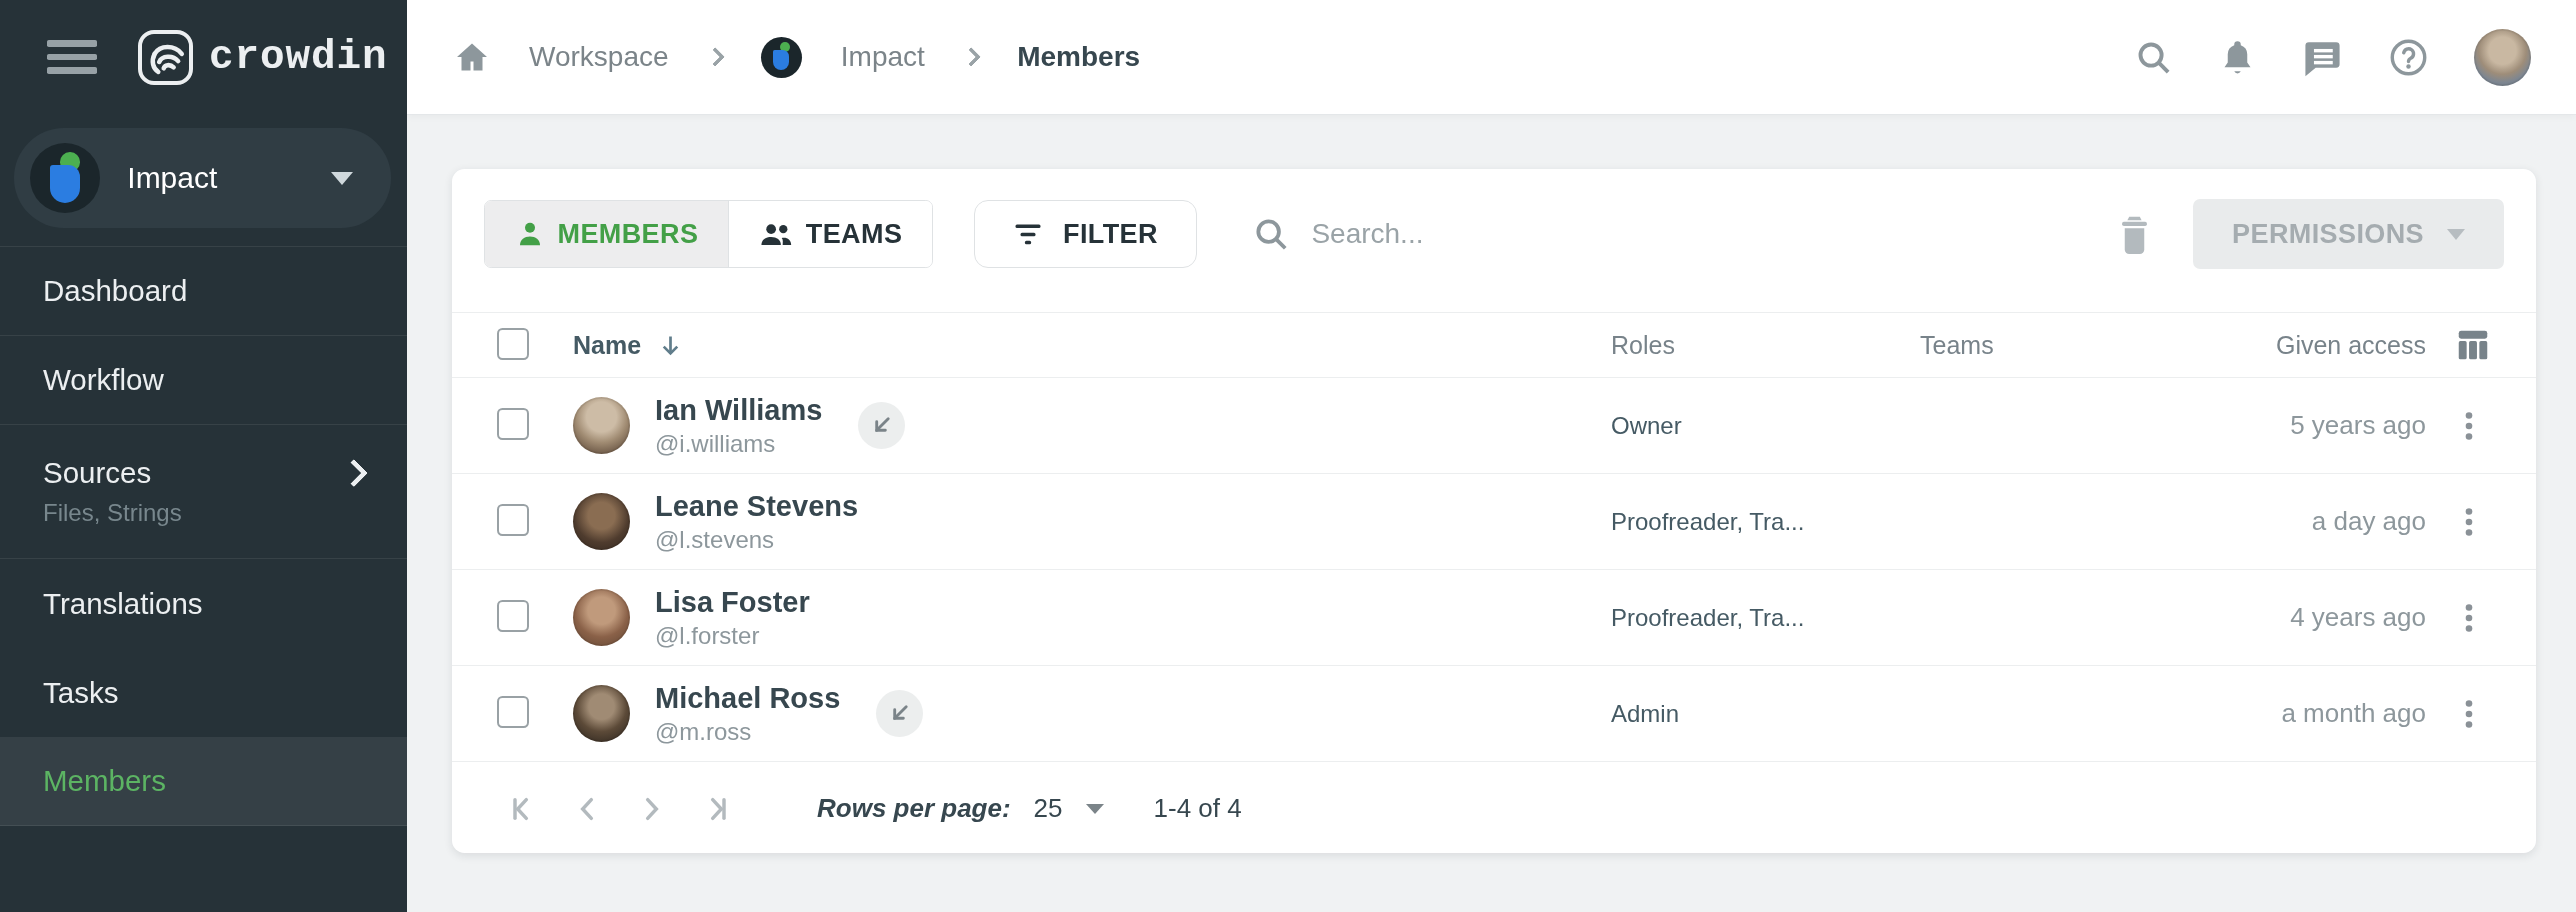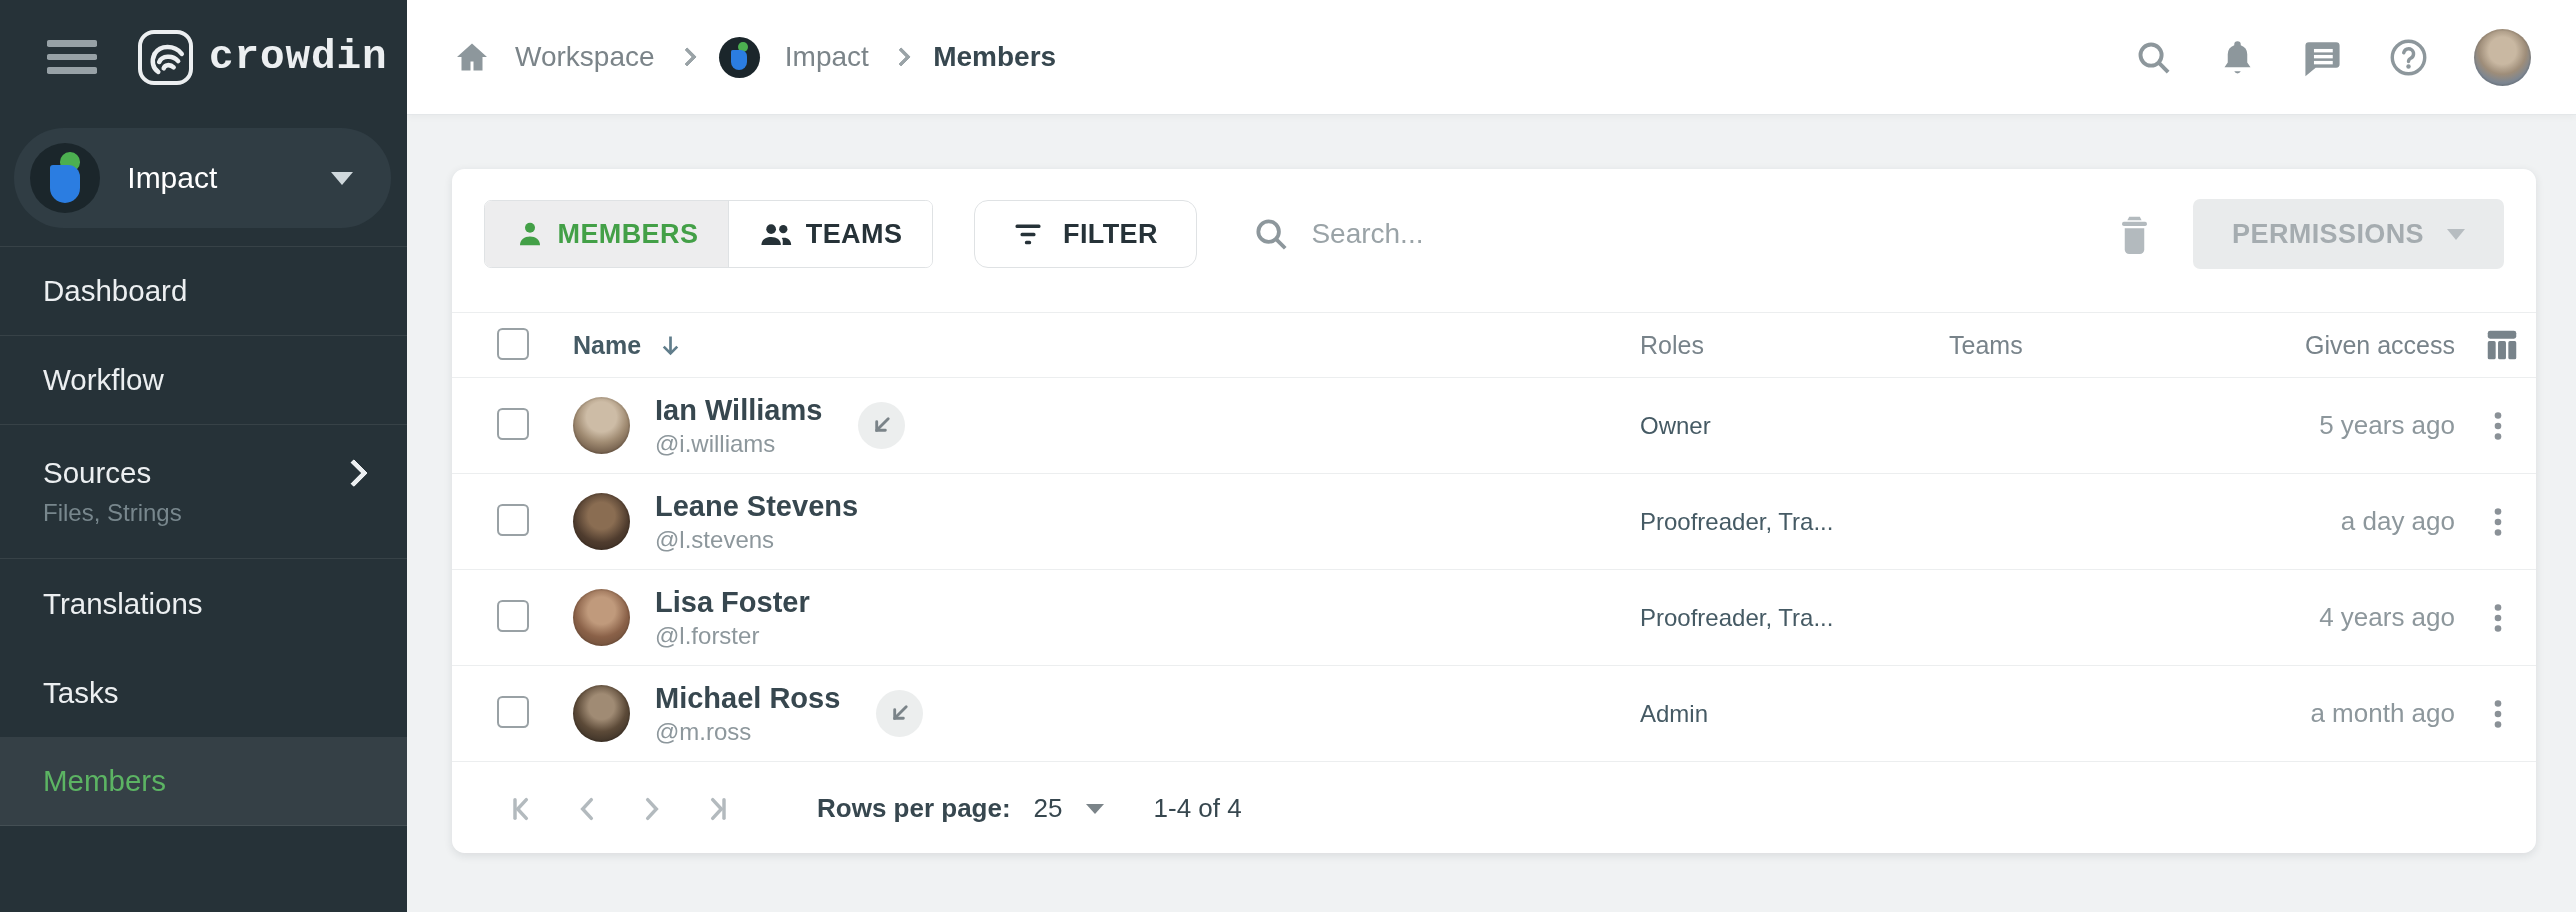--- a/index.html
+++ b/index.html
@@ -27,21 +27,21 @@
   .nav-item { position:relative; padding:0 43px; min-height:89px; display:flex; flex-direction:column; justify-content:center; color:#eceff1; font-size:29.5px; font-weight:500; cursor:pointer; }
   .nav-item.divided { border-bottom:0.9px solid rgba(255,255,255,0.08); }
   .nav-item.tall { min-height:134px; }
   .nav-row { display:flex; align-items:center; justify-content:space-between; }
   .nav-sub { font-size:24px; font-weight:400; color:#78878d; margin-top:9px; }
   .nav-item.active { background:rgba(255,255,255,0.07); color:#5cb463; border-bottom:0.9px solid rgba(255,255,255,0.08); }
   .chev-r { width:19.7px; height:19.7px; border-right:5.4px solid #eceff1; border-top:5.4px solid #eceff1; transform:rotate(45deg); border-radius:1.8px; }
 
   
   .topbar { position:absolute; left:407px; right:0; top:0; height:114px; background:#fff; box-shadow:0 0.9px 0 #e4e7e9, 0 2.7px 7.2px rgba(0,0,0,0.04); display:flex; align-items:center; padding:0 45px 0 47px; z-index:2; }
-  .crumbs { display:flex; align-items:center; gap:25px; }
+  .crumbs { display:flex; align-items:center; gap:39px; }
   .crumb { font-size:28px; color:#7b8489; cursor:pointer; }
   .crumb.current { color:#37474f; font-weight:700; cursor:default; }
   .crumb-sep { width:14.3px; height:14.3px; border-right:4.5px solid #9aa3a7; border-top:4.5px solid #9aa3a7; transform:rotate(45deg); border-radius:0.9px; }
   .mini-proj { width:41px; height:41px; border-radius:50%; background:#1b262b; position:relative; }
   .mini-proj .dot { position:absolute; width:9.8px; height:9.8px; border-radius:50%; background:#4caf50; left:19px; top:5.4px; }
   .mini-proj .drop { position:absolute; width:16px; height:20.6px; background:#2b7de1; left:12.5px; top:13.4px; border-radius:1.8px 7.2px 9px 9px; }
   .top-icons { margin-left:auto; display:flex; align-items:center; gap:45px; }
   .ticon { cursor:pointer; display:flex; }
   .user-avatar { width:57px; height:57px; border-radius:50%; cursor:pointer; background:radial-gradient(circle at 50% 38%, #c9b8a2 0 30%, #9e8d79 52%, #7d8691 70%, #5d6670 100%); box-shadow:inset 0 0 0 1.8px rgba(0,0,0,0.05); }
 
@@ -58,21 +58,21 @@
   .searchbox { margin-left:55px; display:flex; align-items:center; gap:21.5px; }
   .searchbox input { border:none; outline:none; font-size:28px; color:#37474f; width:376px; font-family:"Liberation Sans", sans-serif; }
   .searchbox input::placeholder { color:#9aa3a7; }
   .tb-right { margin-left:auto; display:flex; align-items:center; gap:39px;justify-content:flex-end; }
   .trash-btn { cursor:pointer; display:flex; }
   .btn-disabled { display:flex; align-items:center; gap:23px; height:70px; padding:0 39px; background:#e9ebec; border-radius:7.2px; font-size:27px; font-weight:700; letter-spacing:0.4px; color:#a5acb0; cursor:default; }
   .btn-disabled .caret-down { border-top-color:#b7bdc1; border-left-width:9.8px; border-right-width:9.8px; border-top-width:11.6px; }
   .btn-primary { display:flex; align-items:center; gap:23px; height:70px; padding:0 41px; background:#263238; border-radius:7.2px; font-size:27px; font-weight:700; letter-spacing:0.4px; color:#fff; cursor:pointer; }
 
   
-  .grid-row { display:flex; align-items:center; padding:0 15px 0 45px; }
+  .grid-row { display:flex; align-items:center; padding:0 44px 0 45px; }
   .col-check { width:76px; flex:none; }
   .col-name { flex:1; display:flex; align-items:center; min-width:0; }
   .col-roles { width:309px; flex:none; font-size:24px; color:#455a64; white-space:nowrap; }
   .col-teams { width:291px; flex:none; font-size:28px; color:#455a64; }
   .col-access { width:215px; flex:none; text-align:right; font-size:26px; color:#8d979c; }
   .col-menu { width:66px; flex:none; display:flex; justify-content:flex-end; }
   .thead { height:66px; border-top:0.9px solid #eceeef; border-bottom:0.9px solid #eceeef; }
   .thead .col-roles, .thead .col-teams, .thead .col-access { font-size:25px; color:#78838a; font-weight:400; }
   .th-name { display:flex; align-items:center; gap:16px; font-size:25px; color:#455a64; font-weight:700; cursor:pointer; }
   .checkbox { width:32px; height:32px; border:2.7px solid #99a1a5; border-radius:5.4px; background:#fff; cursor:pointer; }
@@ -85,21 +85,21 @@
   .member-names { display:flex; flex-direction:column; justify-content:space-between; min-width:0; }
   .member-name { font-size:29px; font-weight:700; color:#37474f; line-height:1.25; cursor:pointer; }
   .member-user { font-size:24px; color:#8d979c; line-height:1.25; }
   .login-badge { width:47px; height:47px; border-radius:50%; background:#eceeee; margin-left:36px; flex:none; display:flex; align-items:center; justify-content:center; }
   .kebab { cursor:pointer; display:flex; padding:5.4px; }
 
   
   .pager { height:93px; display:flex; align-items:center; padding:0 32px 0 41px; }
   .pg-btn { width:63px; display:flex; justify-content:center; cursor:pointer; }
   .pg-group { display:flex; align-items:center; margin-right:72px; }
-  .pg-label { font-size:26px; font-weight:600; color:#37474f; }
+  .pg-label { font-size:26px; font-weight:600; color:#37474f;font-style:italic; }
   .pg-select { display:flex; align-items:center; gap:23px; margin-left:23px; cursor:pointer; }
   .pg-value { font-size:26px; color:#37474f; }
   .pg-select .caret-down { border-left-width:9px; border-right-width:9px; border-top-width:10.7px; border-top-color:#7b8489; }
   .pg-range { font-size:26px; color:#37474f; margin-left:50px; }
 </style>
 </head>
 <body>
 
 <div class="sidebar">
   <div class="sb-top">

